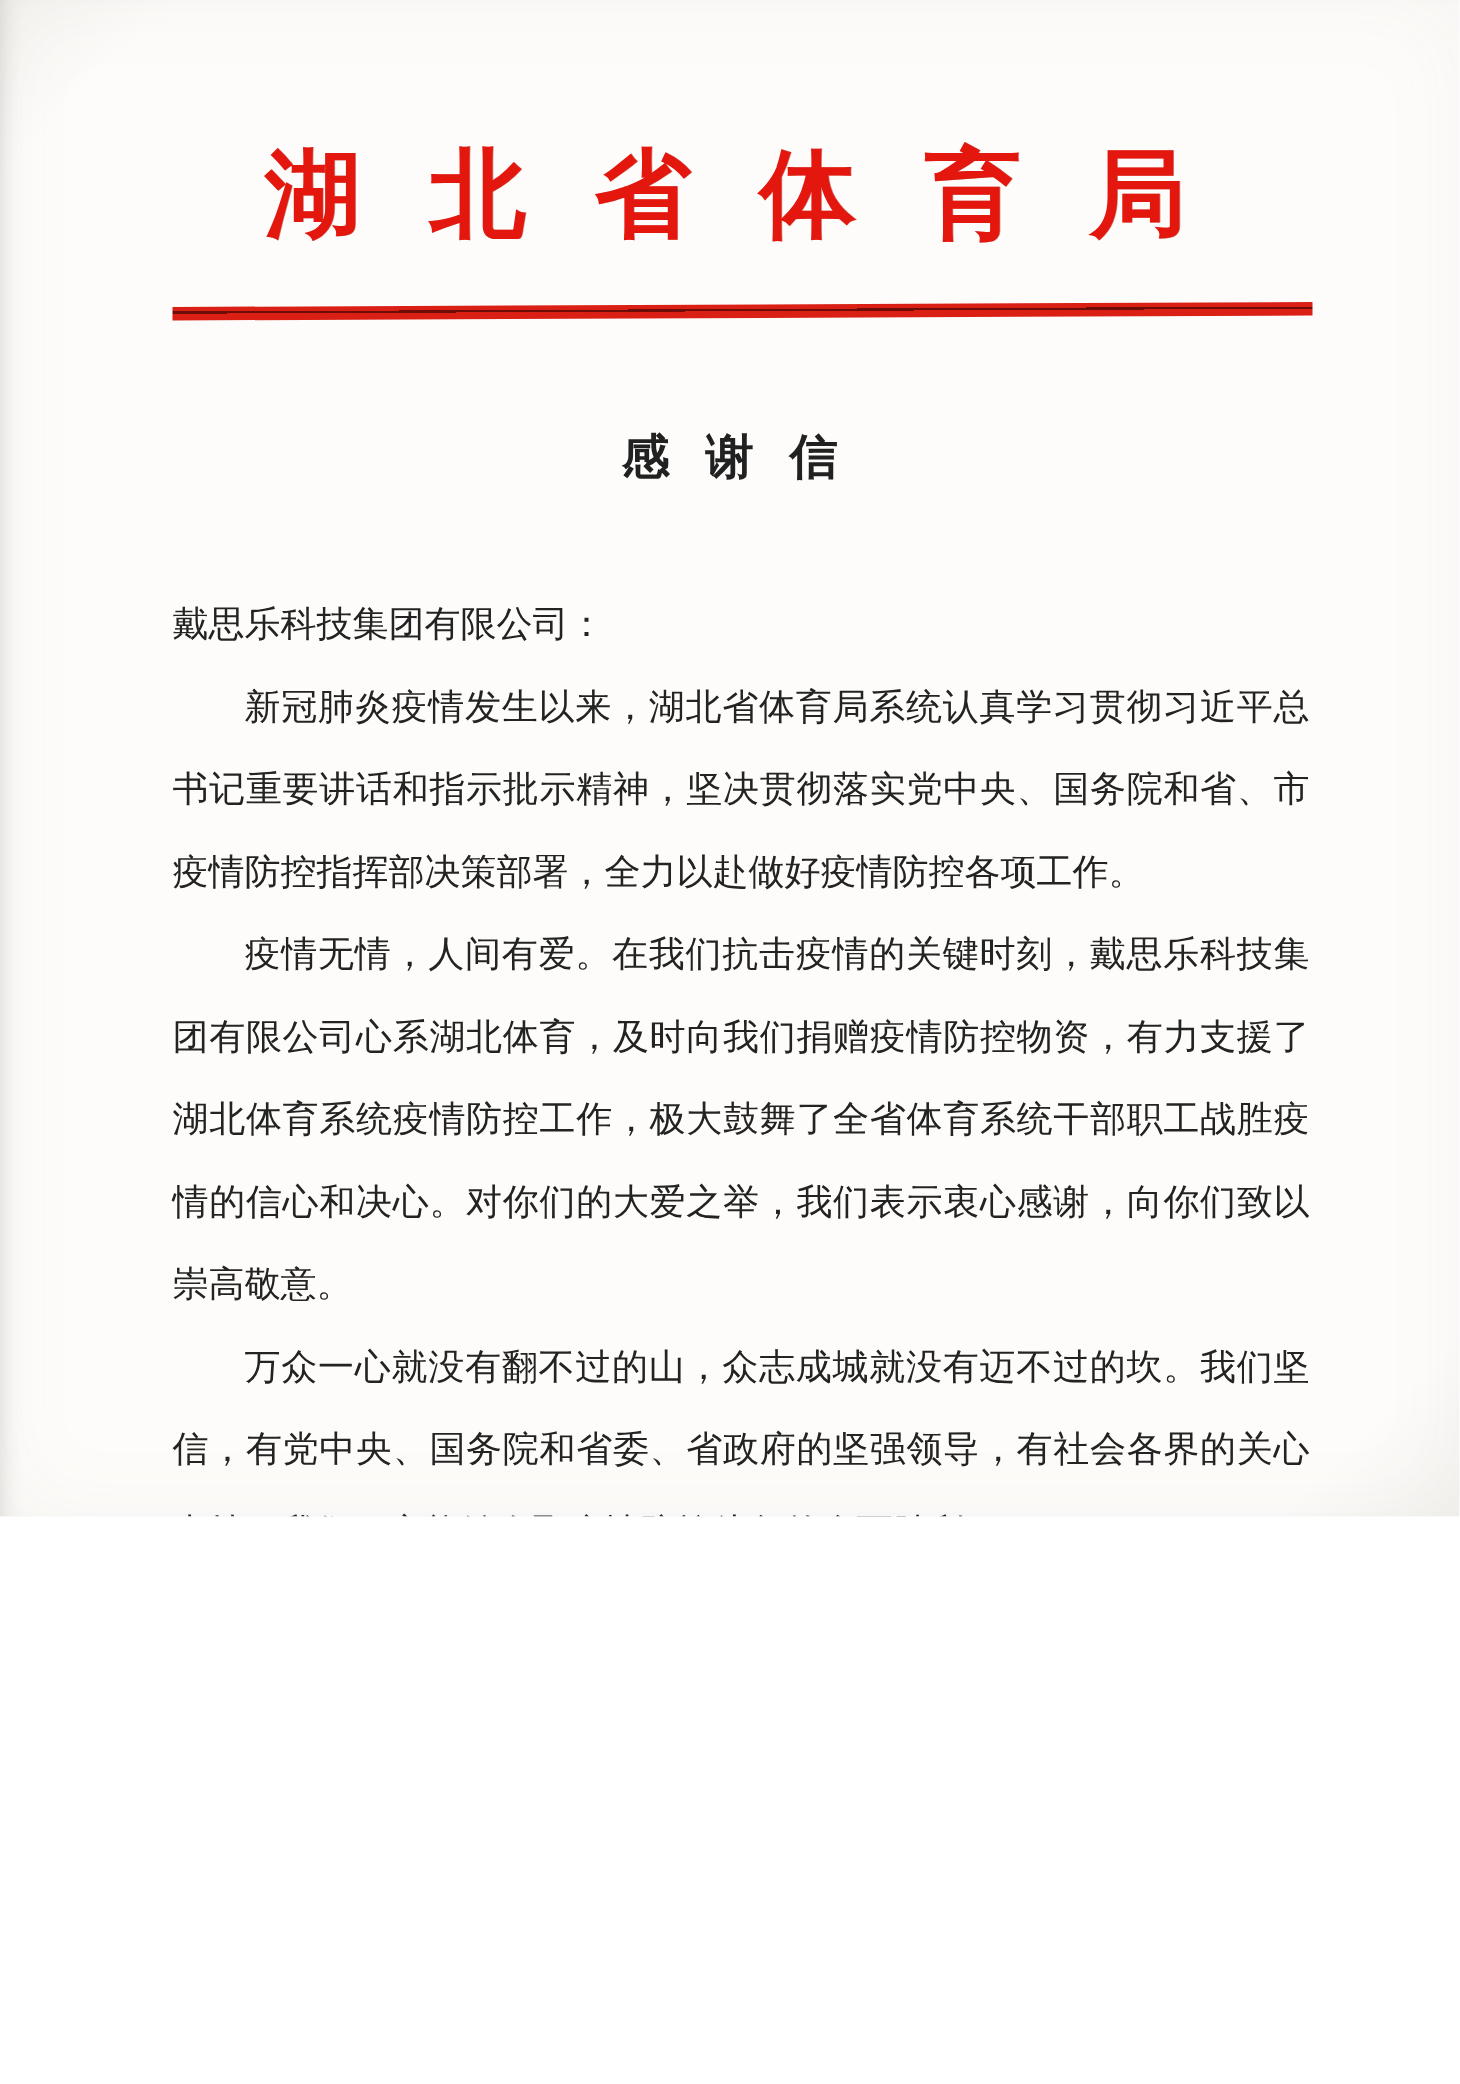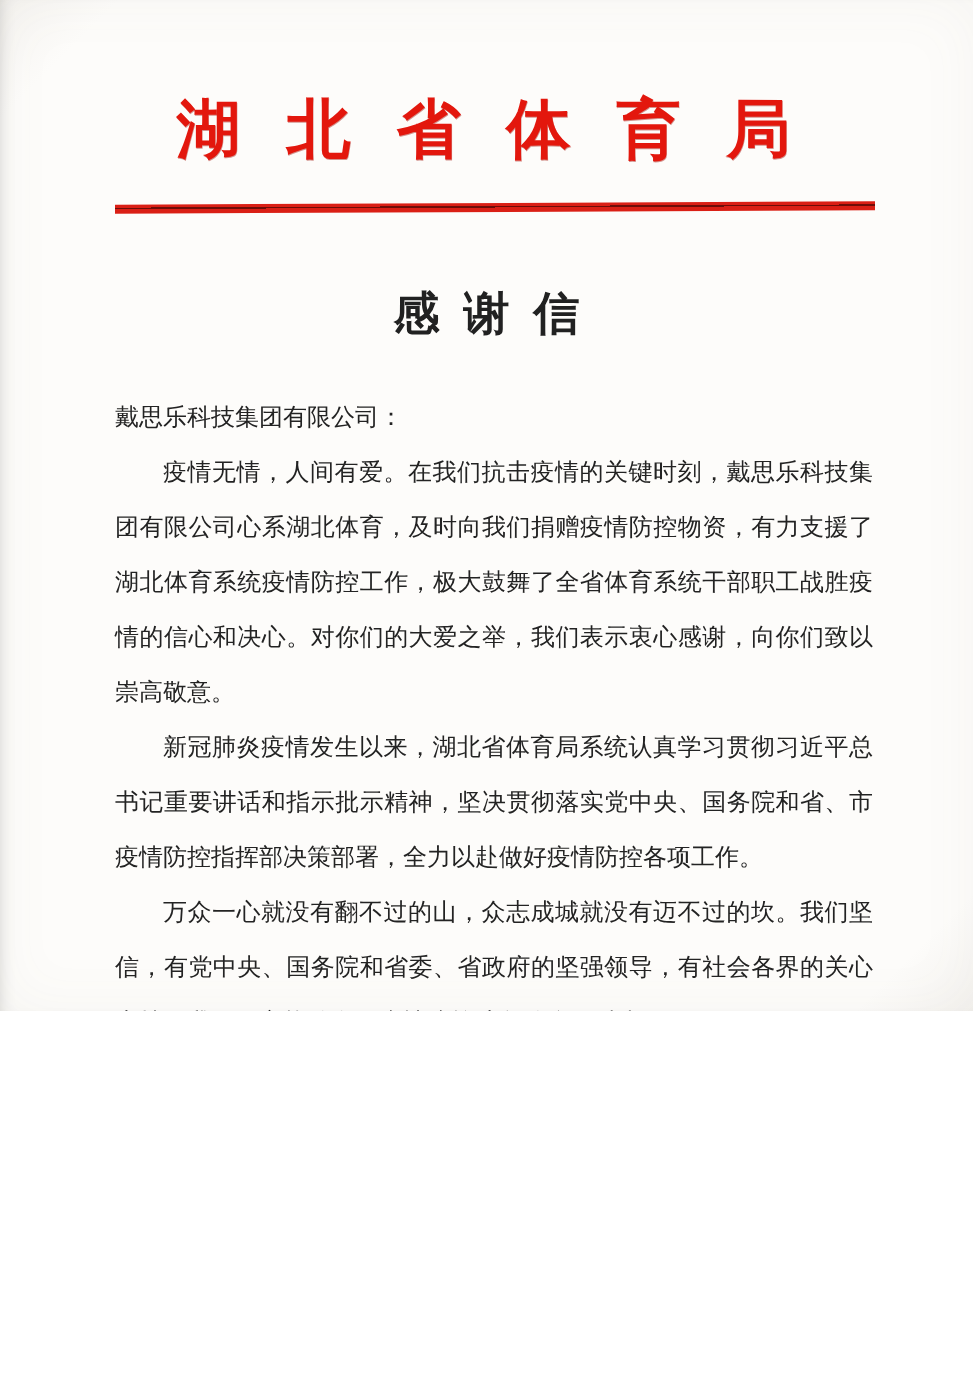--- a/index.html
+++ b/index.html
@@ -45,21 +45,21 @@
       #da1f15 4.5px, #da1f15 9px);
     transform: rotate(-0.25deg);
   }
   
   .doc-title {
     position: absolute;
     top: 283px;
     left: 0;
     width: 100%;
     text-align: center;
-    font-size: 46px;
+    font-size: 32px;
     font-weight: 600;
     color: #212121;
     letter-spacing: 24px;
     padding-left: 24px;
     box-sizing: border-box;
     white-space: nowrap;
   }
   
   .letter-body {
     position: absolute;
@@ -137,22 +137,22 @@
 
   <div class="org-name">湖北省体育局</div>
 
   <div class="rule-top"></div>
 
   <div class="doc-title">感谢信</div>
 
   <div class="letter-body">
     <p class="salutation">戴思乐科技集团有限公司：</p>
     <div id="paragraphs">
+        <p class="para">新冠肺炎疫情发生以来，湖北省体育局系统认真学习贯彻习近平总书记重要讲话和指示批示精神，坚决贯彻落实党中央、国务院和省、市疫情防控指挥部决策部署，全力以赴做好疫情防控各项工作。</p>
         <p class="para">疫情无情，人间有爱。在我们抗击疫情的关键时刻，戴思乐科技集团有限公司心系湖北体育，及时向我们捐赠疫情防控物资，有力支援了湖北体育系统疫情防控工作，极大鼓舞了全省体育系统干部职工战胜疫情的信心和决心。对你们的大爱之举，我们表示衷心感谢，向你们致以崇高敬意。</p>
-        <p class="para">新冠肺炎疫情发生以来，湖北省体育局系统认真学习贯彻习近平总书记重要讲话和指示批示精神，坚决贯彻落实党中央、国务院和省、市疫情防控指挥部决策部署，全力以赴做好疫情防控各项工作。</p>
         <p class="para">万众一心就没有翻不过的山，众志成城就没有迈不过的坎。我们坚信，有党中央、国务院和省委、省政府的坚强领导，有社会各界的关心支持，我们一定能够夺取疫情防控斗争的全面胜利。</p>
       </div>
   </div>
 
   <div class="signature">湖北省体育局</div>
 
   <div class="date">2020 年 3 月 9 日</div>
 
   <svg class="seal" id="seal-svg" viewBox="0 0 216 216">
     <circle id="seal-ring" cx="108" cy="108" r="100" fill="none" stroke-width="6.5" stroke="#dd2b20"></circle>

